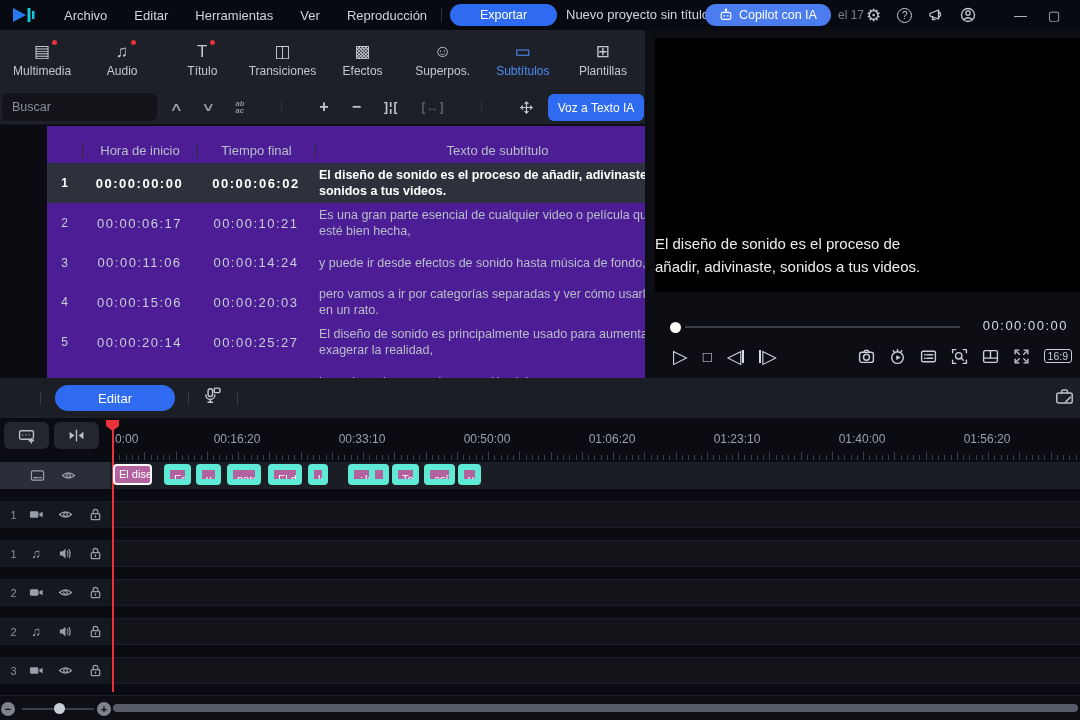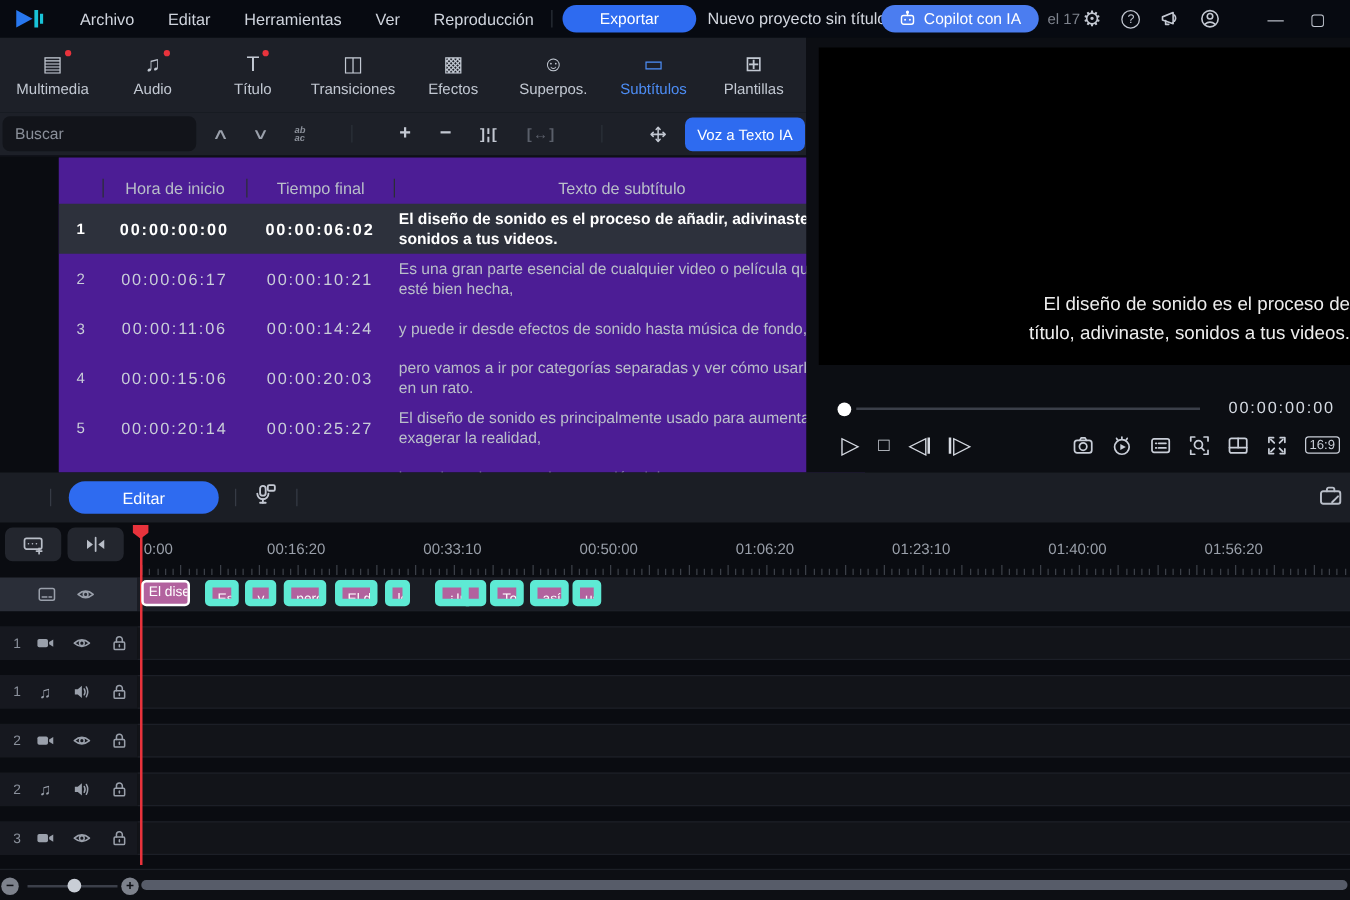--- a/index.html
+++ b/index.html
@@ -73,21 +73,21 @@
   .t-num { width:35px; text-align:center; font-size:12px; }
   .t-start { width:115px; text-align:center; letter-spacing:1.5px; }
   .t-end { width:118px; text-align:center; letter-spacing:1.5px; }
   .t-text { width:364px; padding:4px 10px 4px 4px; font-size:12.5px; line-height:16px; color:#b9bfc9; }
   .trow.selected .t-text { color:#fff; }
   #table-scroll { position:absolute; right:3px; top:14px; width:5px; height:220px; border-radius:3px; background:#464b55; }
 
   
   #preview { position:absolute; left:645px; top:30px; width:435px; height:348px; background:#0c0e13; }
   #video { position:absolute; left:10px; top:8px; width:425px; height:254px; background:#000; }
-  #video-sub { position:absolute; bottom:14px; left:0; width:100%; text-align:right; color:#ededed;
+  #video-sub { position:absolute; bottom:14px; left:0; width:100%; text-align:left; color:#ededed;
     font-size:15px; line-height:23px; }
   #scrub-row { position:absolute; left:0; top:286px; width:435px; height:22px; }
   #scrub-dot { position:absolute; left:25px; top:6px; width:11px; height:11px; border-radius:50%; background:#fff; }
   #scrub-track { position:absolute; left:40px; right:120px; top:10px; height:2px; background:#3b3f49; }
   #tc { position:absolute; right:12px; top:2px; font-size:13px; letter-spacing:1.5px; color:#d5dae2; }
   #transport { position:absolute; left:0; top:310px; width:435px; height:34px; color:#d6dae2; }
   #tp-left { position:absolute; left:28px; top:0; display:flex; align-items:center; gap:15px; height:32px; }
   .tp-g { font-size:19px; }
   .stop-g { font-size:15px; }
   .frame-btn { display:flex; align-items:center; gap:1px; }
@@ -420,21 +420,21 @@
           <div class="t-text">lo cual ayuda a crear la sensación del</div>
         </div>
     </div>
     <div id="table-scroll"></div>
   </div>
 
   <div id="preview">
     <div id="video">
       <div id="video-sub">
         <div>El diseño de sonido es el proceso de</div>
-        <div>título, adivinaste, sonidos a tus videos.</div>
+        <div>añadir, adivinaste, sonidos a tus videos.</div>
       </div>
     </div>
     <div id="scrub-row">
       <div id="scrub-dot"></div>
       <div id="scrub-track"></div>
       <div id="tc">00:00:00:00</div>
     </div>
     <div id="transport">
       <div id="tp-left">
         <span class="tp-g">▷</span>

